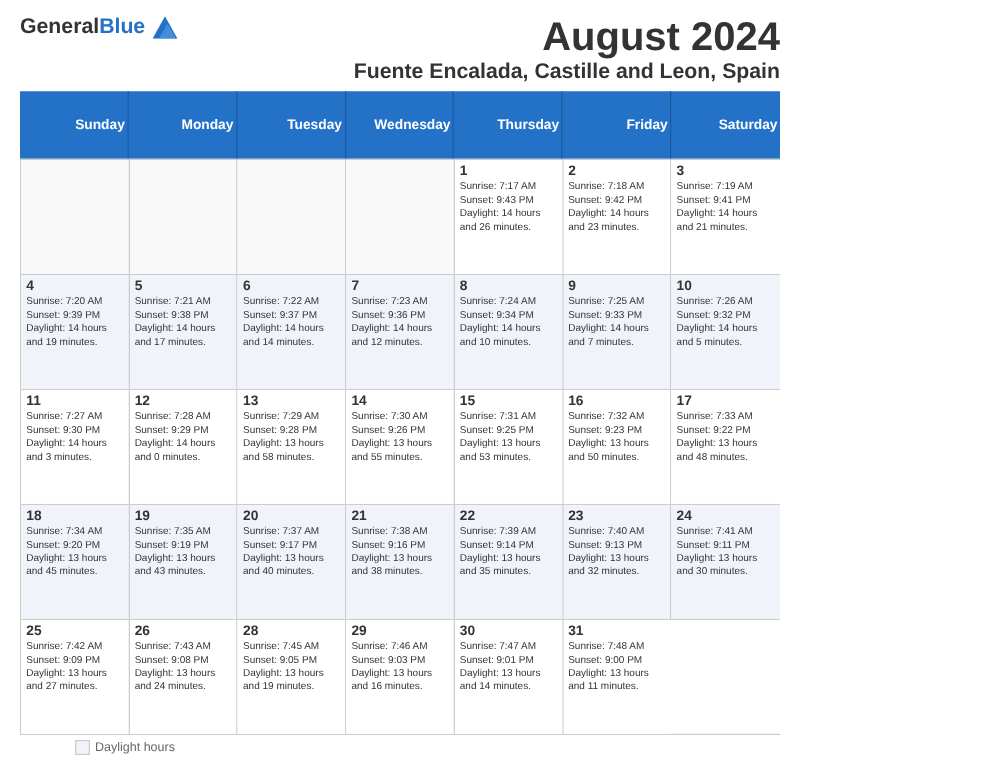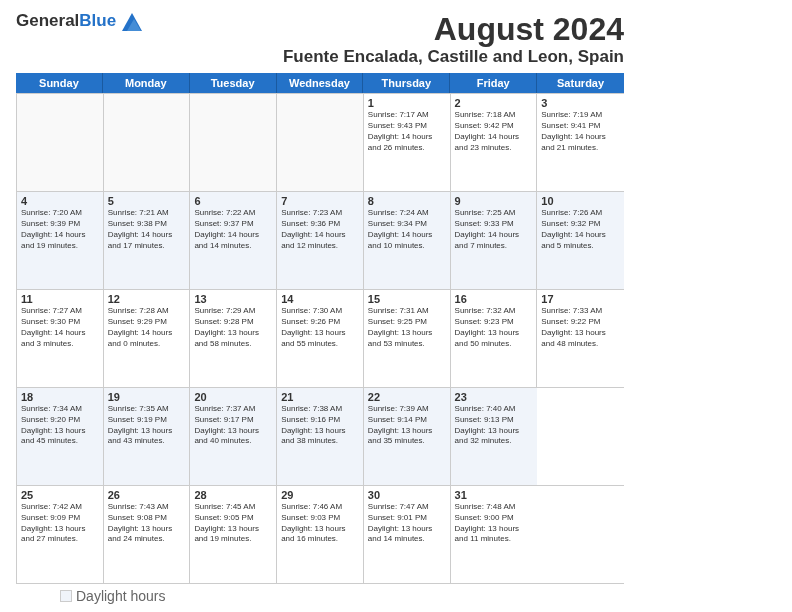--- a/index.html
+++ b/index.html
@@ -48,22 +48,22 @@
     }
     .cal-header {
       display: grid;
       grid-template-columns: repeat(7, 1fr);
       background: #2472c8;
     }
     .cal-header-cell {
       color: #fff;
       font-size: 11px;
       font-weight: bold;
-      text-align: center;
-      padding: 4px 2px;
+      text-align: right;
+      padding: 21px 2px;
       border-right: 1px solid #1a5aa0;
     }
     .cal-header-cell:last-child { border-right: none; }
     .cal-body {
       flex: 1;
       display: grid;
       grid-template-rows: repeat(5, 1fr);
       border-left: 1px solid #ccc;
       border-top: 1px solid #ccc;
     }
@@ -91,21 +91,21 @@
     }
     .cell-text {
       font-size: 8px;
       line-height: 1.35;
       color: #333;
     }
     .footer {
       display: flex;
       align-items: flex-start;
       margin-top: 4px;
-      font-size: 14px;
+      font-size: 10px;
       color: #666;
       padding-left: 44px;
     }
     .footer-legend {
       display: flex;
       align-items: center;
       gap: 4px;
     }
     .legend-box {
       width: 12px;
@@ -243,20 +243,24 @@
             <div class="cell-text">Sunrise: 7:38 AM<br>Sunset: 9:16 PM<br>Daylight: 13 hours and 38 minutes.</div>
           </div>
           <div class="cal-cell alt-row">
             <div class="day-num">22</div>
             <div class="cell-text">Sunrise: 7:39 AM<br>Sunset: 9:14 PM<br>Daylight: 13 hours and 35 minutes.</div>
           </div>
           <div class="cal-cell alt-row">
             <div class="day-num">23</div>
             <div class="cell-text">Sunrise: 7:40 AM<br>Sunset: 9:13 PM<br>Daylight: 13 hours and 32 minutes.</div>
           </div>
+          <div class="cal-cell alt-row">
+            <div class="day-num">24</div>
+            <div class="cell-text">Sunrise: 7:41 AM<br>Sunset: 9:11 PM<br>Daylight: 13 hours and 30 minutes.</div>
+          </div>
         </div>
         <div class="cal-row">
           <div class="cal-cell">
             <div class="day-num">25</div>
             <div class="cell-text">Sunrise: 7:42 AM<br>Sunset: 9:09 PM<br>Daylight: 13 hours and 27 minutes.</div>
           </div>
           <div class="cal-cell">
             <div class="day-num">26</div>
             <div class="cell-text">Sunrise: 7:43 AM<br>Sunset: 9:08 PM<br>Daylight: 13 hours and 24 minutes.</div>
           </div>

